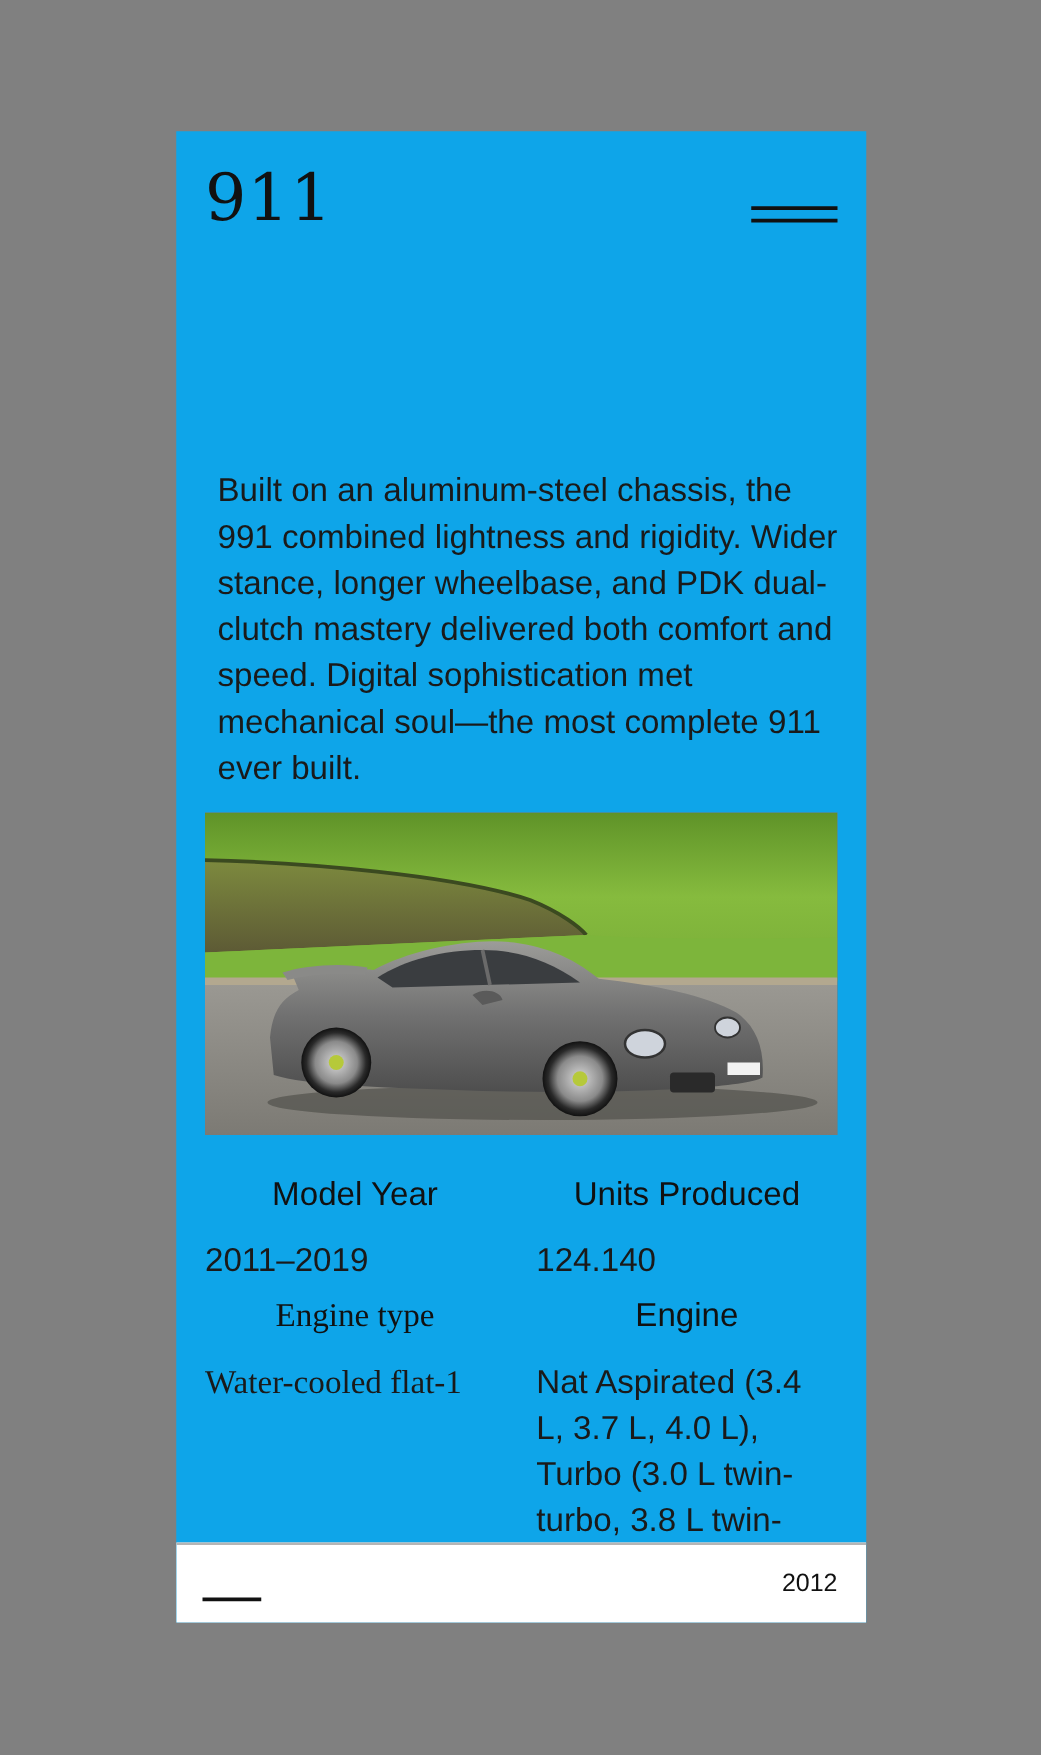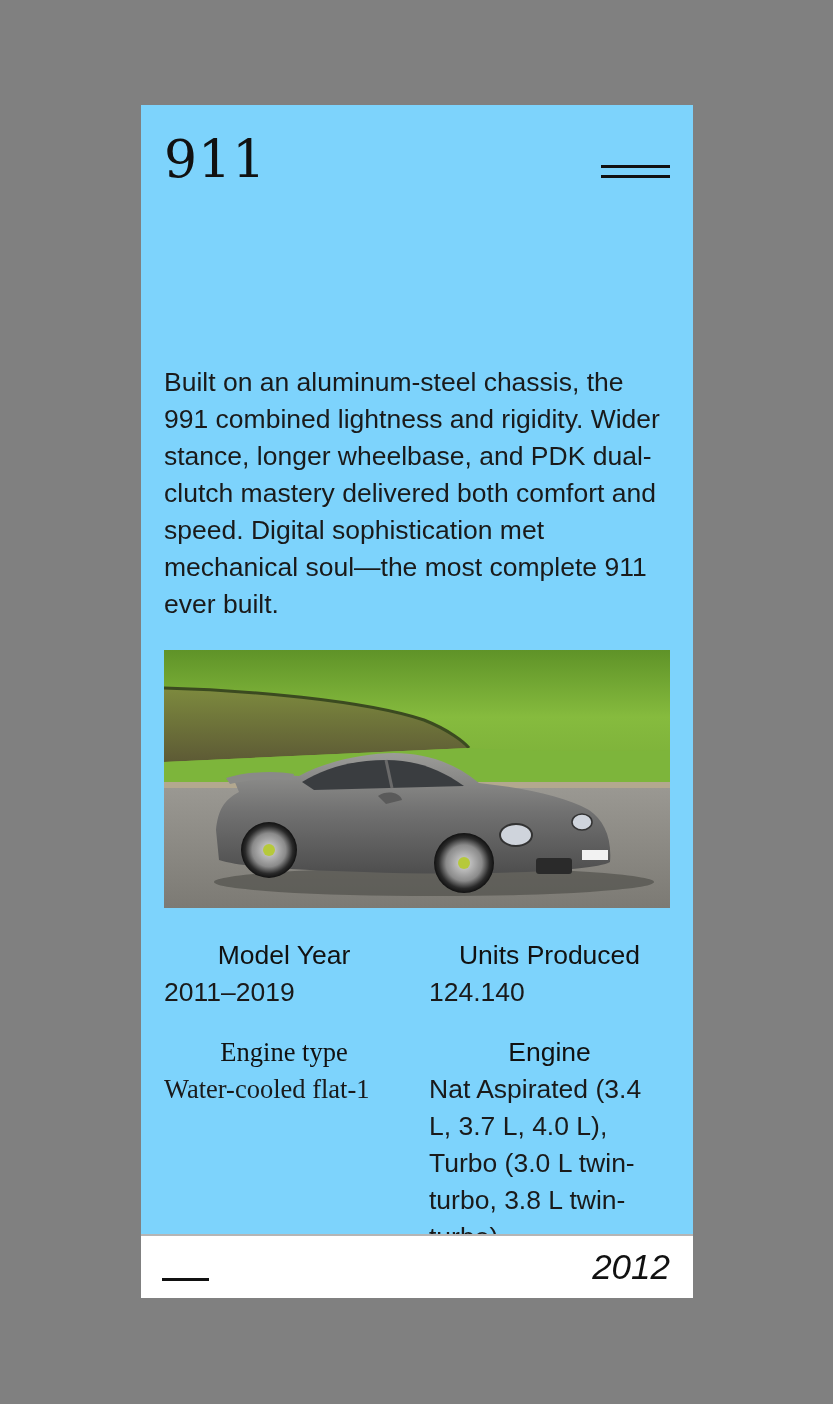--- a/index.html
+++ b/index.html
@@ -8,21 +8,21 @@
       background: #808080;
       position: relative;
       overflow: hidden;
       font-family: "Liberation Sans", "DejaVu Sans", sans-serif;
       color: #111;
     }
     .panel {
       position: absolute;
       left: 141px; top: 105px;
       width: 552px; height: 1193px;
-      background: #7dd3fc;
+      background: #0ea5e9;
       overflow: hidden;
     }
     .scroll {
       position: absolute; left: 0; top: 0; right: 0;
       height: 1129px;
       overflow: hidden;
     }
     .brand {
       position: absolute; left: 23px; top: 24px;
       font-family: "DejaVu Serif", "Liberation Serif", serif;
@@ -47,53 +47,52 @@
       font-size: 70px; line-height: 80px;
       color: #111;
       margin: 0; font-weight: normal;
       letter-spacing: 1px;
     }
     .desc {
       position: absolute; left: 23px; top: 259px;
       width: 510px;
       font-size: 26.5px; line-height: 37px;
       color: #1a1a1a;
-      margin: 0;
+      margin: 10px;
     }
     .photo {
       position: absolute; left: 23px; top: 545px;
       width: 506px; height: 258px;
       overflow: hidden;
       background: #7a7a72;
     }
     .specs {
       position: absolute; left: 23px; top: 832px;
       width: 506px;
     }
     .spec {
       position: absolute;
       font-size: 26.5px; line-height: 37px;
     }
     .spec .label { color: #111; font-weight: 500; display: block; text-align: center; }
-    .spec .value { color: #1a1a1a; display: block; }
+    .spec .value { color: #1a1a1a; display: block; margin-top: 16px; }
     .footer {
       position: absolute; left: 0; top: 1129px;
       width: 552px; height: 64px;
       border-top: 2px solid #b5b5b5;
       background: #fff;
     }
     .footer .dash {
       position: absolute; left: 21px; top: 42px;
       width: 47px; height: 3px; background: #111;
       cursor: pointer;
     }
     .footer .year {
       position: absolute; right: 23px; top: 14px;
-      font-size: 35px; line-height: 34px;
-      font-style: italic;
+      font-size: 20px; line-height: 34px;
       color: #111;
       text-align: right;
     }
   </style>
 </head>
 <body>
 
 <div class="panel">
   <div class="scroll">
 

